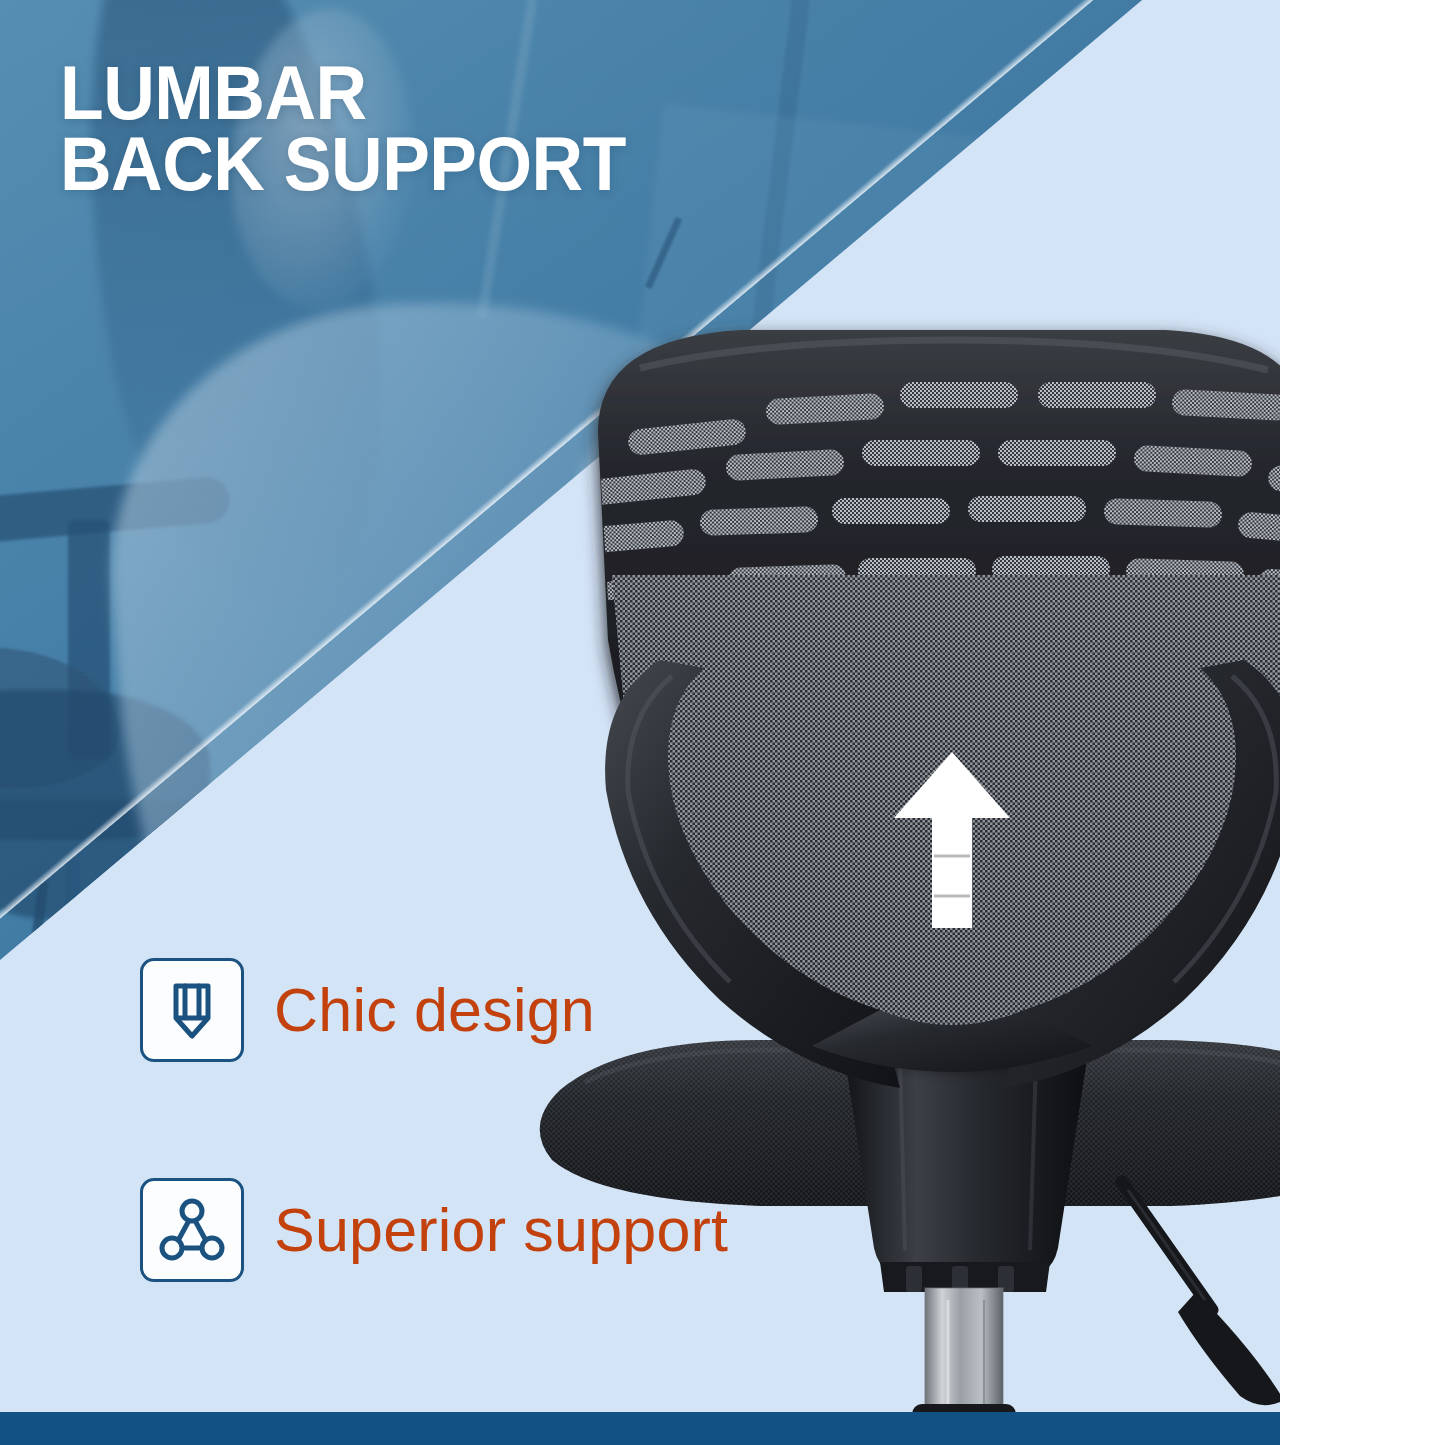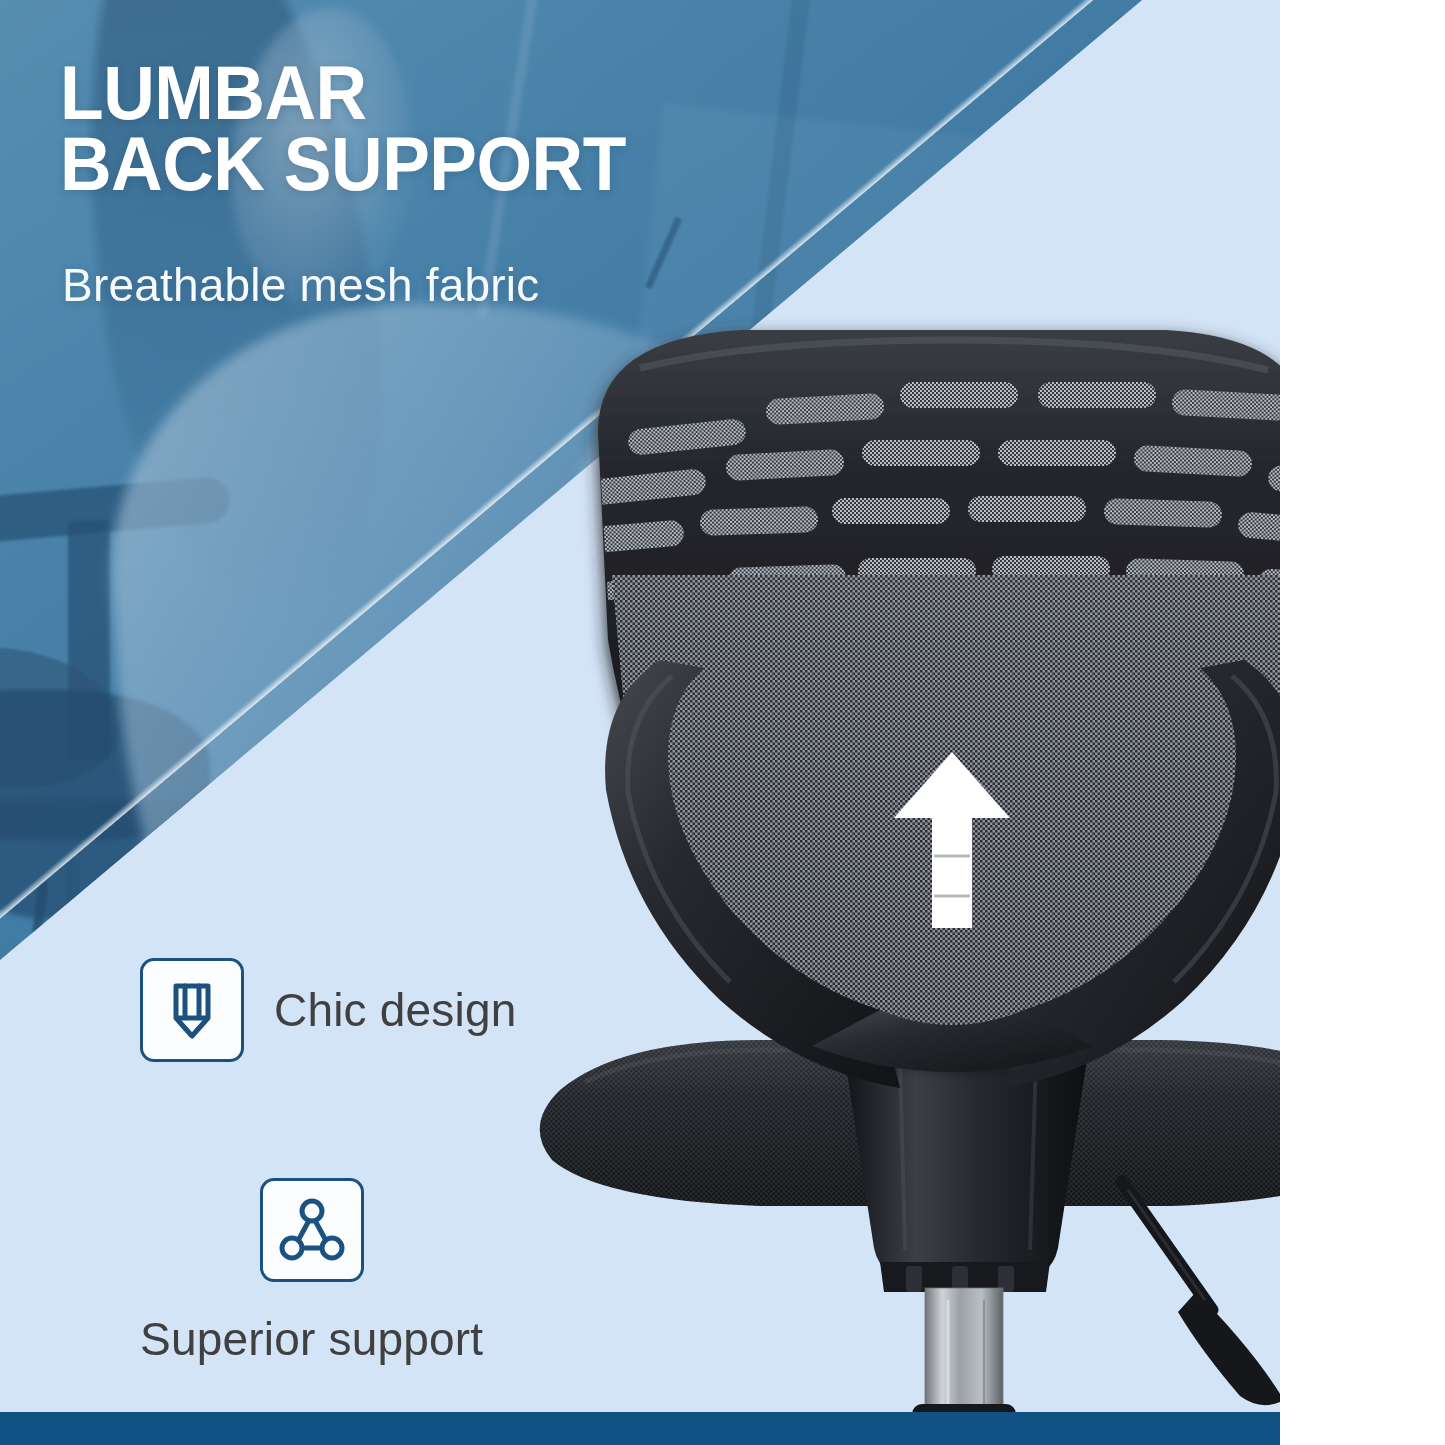--- a/index.html
+++ b/index.html
@@ -203,33 +203,33 @@
   }
 
   
   .feature{
     position:absolute;
     display:flex;
     align-items:center;
     gap:30px;
   }
   #feature-0{ left:140px; top:958px; }
-  #feature-1{ left:140px; top:1178px;flex-direction:column; }
+  #feature-1{ left:140px; top:1178px; }
 
   .feat-icon{
     width:104px; height:104px;
     background:#fbfdff;
     border:3px solid #1b5280;
     border-radius:14px;
     display:flex; align-items:center; justify-content:center;
     flex:0 0 auto;
   }
   .feat-label{
-    color:#404040;
-    font-size:46px;
+    color:#c2410c;
+    font-size:61px;
     font-weight:400;
     letter-spacing:.2px;
     white-space:nowrap;
   }
 
   
   .footer-bar{
     position:absolute;
     left:0; bottom:0;
     width:1445px; height:33px;
@@ -268,21 +268,20 @@
     <div class="ph-face"></div>
     <div class="ph-arm"></div>
     <div class="ph-pen"></div>
     <div class="ph-hand"></div>
   </div>
 
   <div class="diag-edge"></div>
 
   <div class="headline">LUMBAR
 BACK SUPPORT</div>
-  <div class="subhead">Breathable mesh fabric</div>
 
   <svg id="chair" viewBox="0 0 1445 1445">
     <defs>
       <linearGradient id="gShell" x1="0" y1="0" x2="0" y2="1">
         <stop offset="0" stop-color="#3a3d43"></stop>
         <stop offset=".18" stop-color="#25282d"></stop>
         <stop offset=".62" stop-color="#17191d"></stop>
         <stop offset="1" stop-color="#101215"></stop>
       </linearGradient>
       <linearGradient id="gFrame" x1="0" y1="0" x2="1" y2="1">

